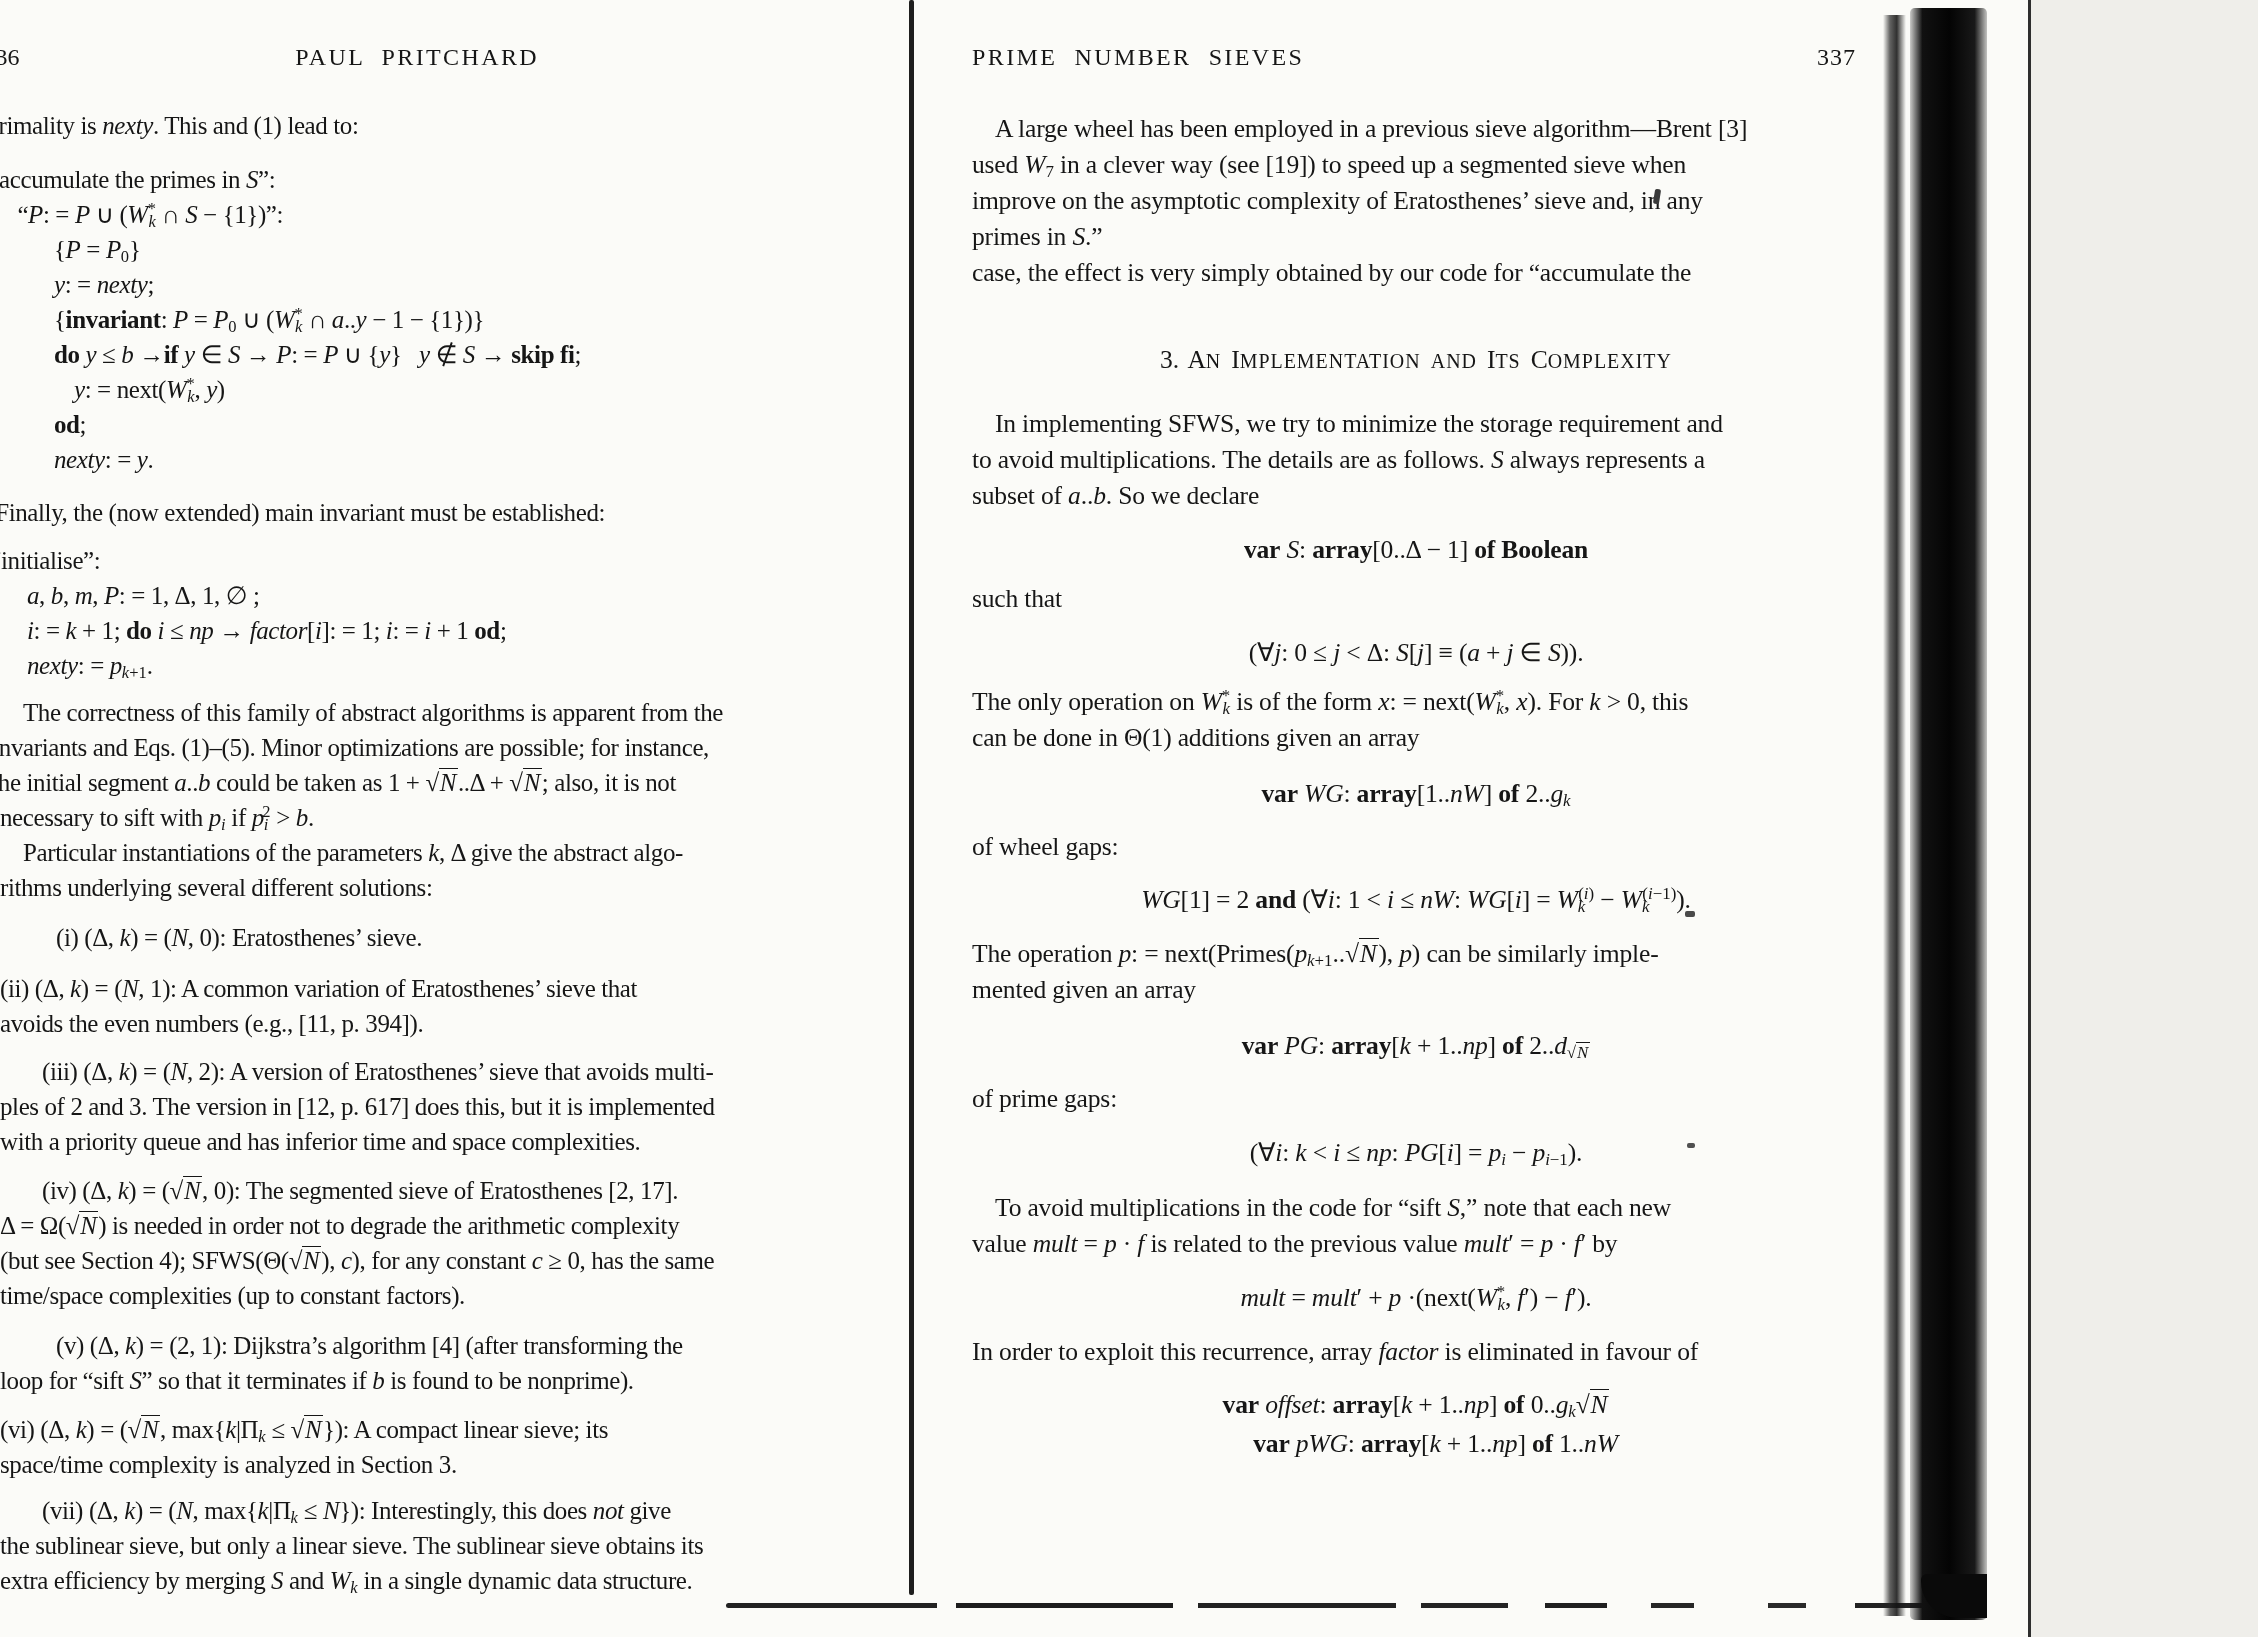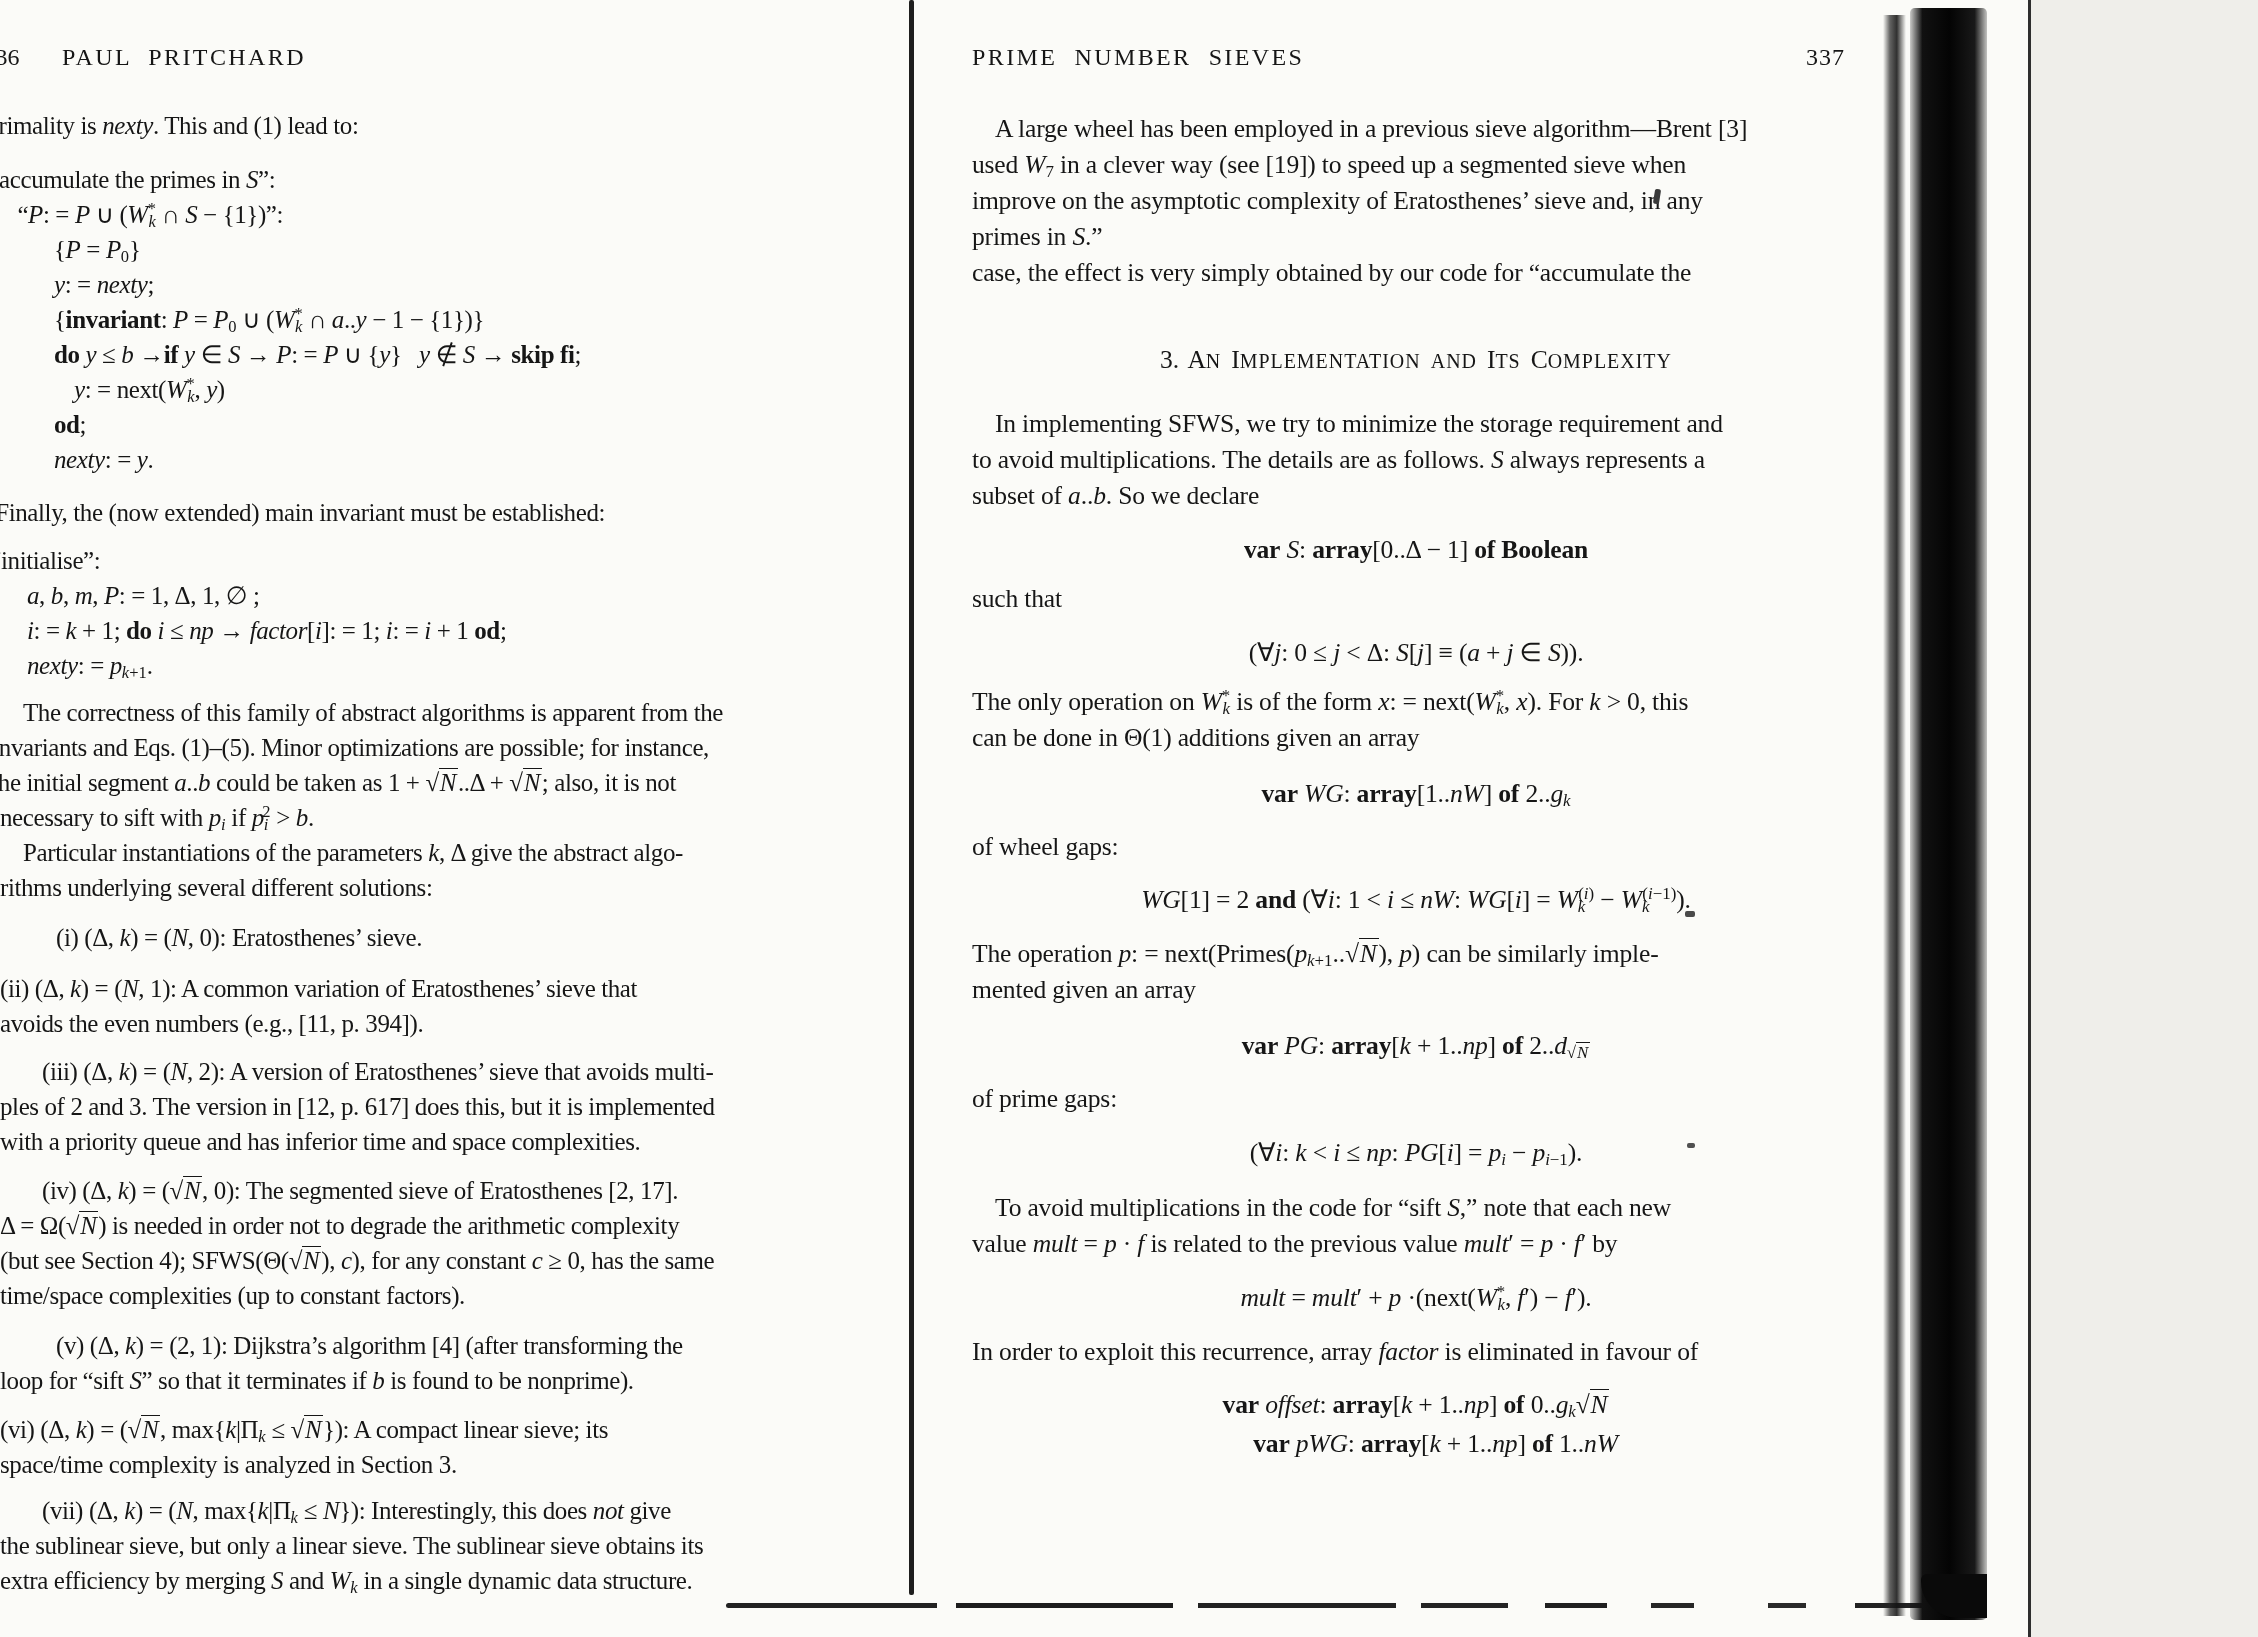--- a/index.html
+++ b/index.html
@@ -31,24 +31,24 @@
   sup,sub{font-size:66%;line-height:0;letter-spacing:0;}
   sup{vertical-align:0.55em}
   sub{vertical-align:-0.25em}
   .k{margin-left:-0.46em}
   .pl{margin-left:-0.42em}
   .pl2{margin-left:-0.38em}
   .ov{border-top:1.9px solid #161616;padding:0 1.9px 0 1px;}
   
   .hdrL{position:relative;height:35px;font-size:24px;}
   .hdrL .pn{position:absolute;left:-16.4px;top:0;}
-  .hdrL .rh{position:absolute;left:62px;right:9.7px;top:0;letter-spacing:2.4px;word-spacing:8.7px;}
+  .hdrL .rh{position:absolute;left:62px;right:9.7px;top:0;text-align:center;letter-spacing:2.4px;word-spacing:8.7px;}
   .hdrR{position:relative;height:36px;font-size:24px;}
   .hdrR .rh{display:block;text-align:left;letter-spacing:2.4px;word-spacing:8.7px;font-family:Liberation Serif, serif;}
-  .hdrR .pn{position:absolute;right:15px;top:0;letter-spacing:1px;margin-left:44px;}
+  .hdrR .pn{position:absolute;right:4px;top:0;letter-spacing:1px;margin-left:44px;}
   .headline{letter-spacing:1.2px;word-spacing:3.9px;}
   .s{font-size:78%;letter-spacing:1px;}
   
   .art{position:absolute;}
   #gutter{left:909px;top:0;width:4.8px;height:1595px;background:#1e1e1e;border-radius:1.9px;}
   #bottomRule{left:726px;top:1603px;width:1241px;height:4.8px;border-radius:2.9px;
     background:linear-gradient(90deg,#222 0 17%,rgba(0,0,0,0) 17% 18.5%,#1d1d1d 18.5% 36%,rgba(0,0,0,0) 36% 38%,#222 38% 54%,rgba(0,0,0,0) 54% 56%,#242424 56% 63%,rgba(0,0,0,0) 63% 66%,#202020 66% 71%,rgba(0,0,0,0) 71% 74.5%,#262626 74.5% 78%,rgba(0,0,0,0) 78% 84%,#2a2a2a 84% 87%,rgba(0,0,0,0) 87% 91%,#222 91% 97%,rgba(0,0,0,0) 97%);}
   #streakA{left:1883px;top:15.4px;width:23px;height:1601px;
     background:linear-gradient(90deg,rgba(25,25,25,0),rgba(35,35,35,.7) 30%,rgba(20,20,20,.88) 60%,rgba(40,40,40,0));}
   #band{left:1910px;top:7.7px;width:77px;height:1612px;border-radius:4.8px;

